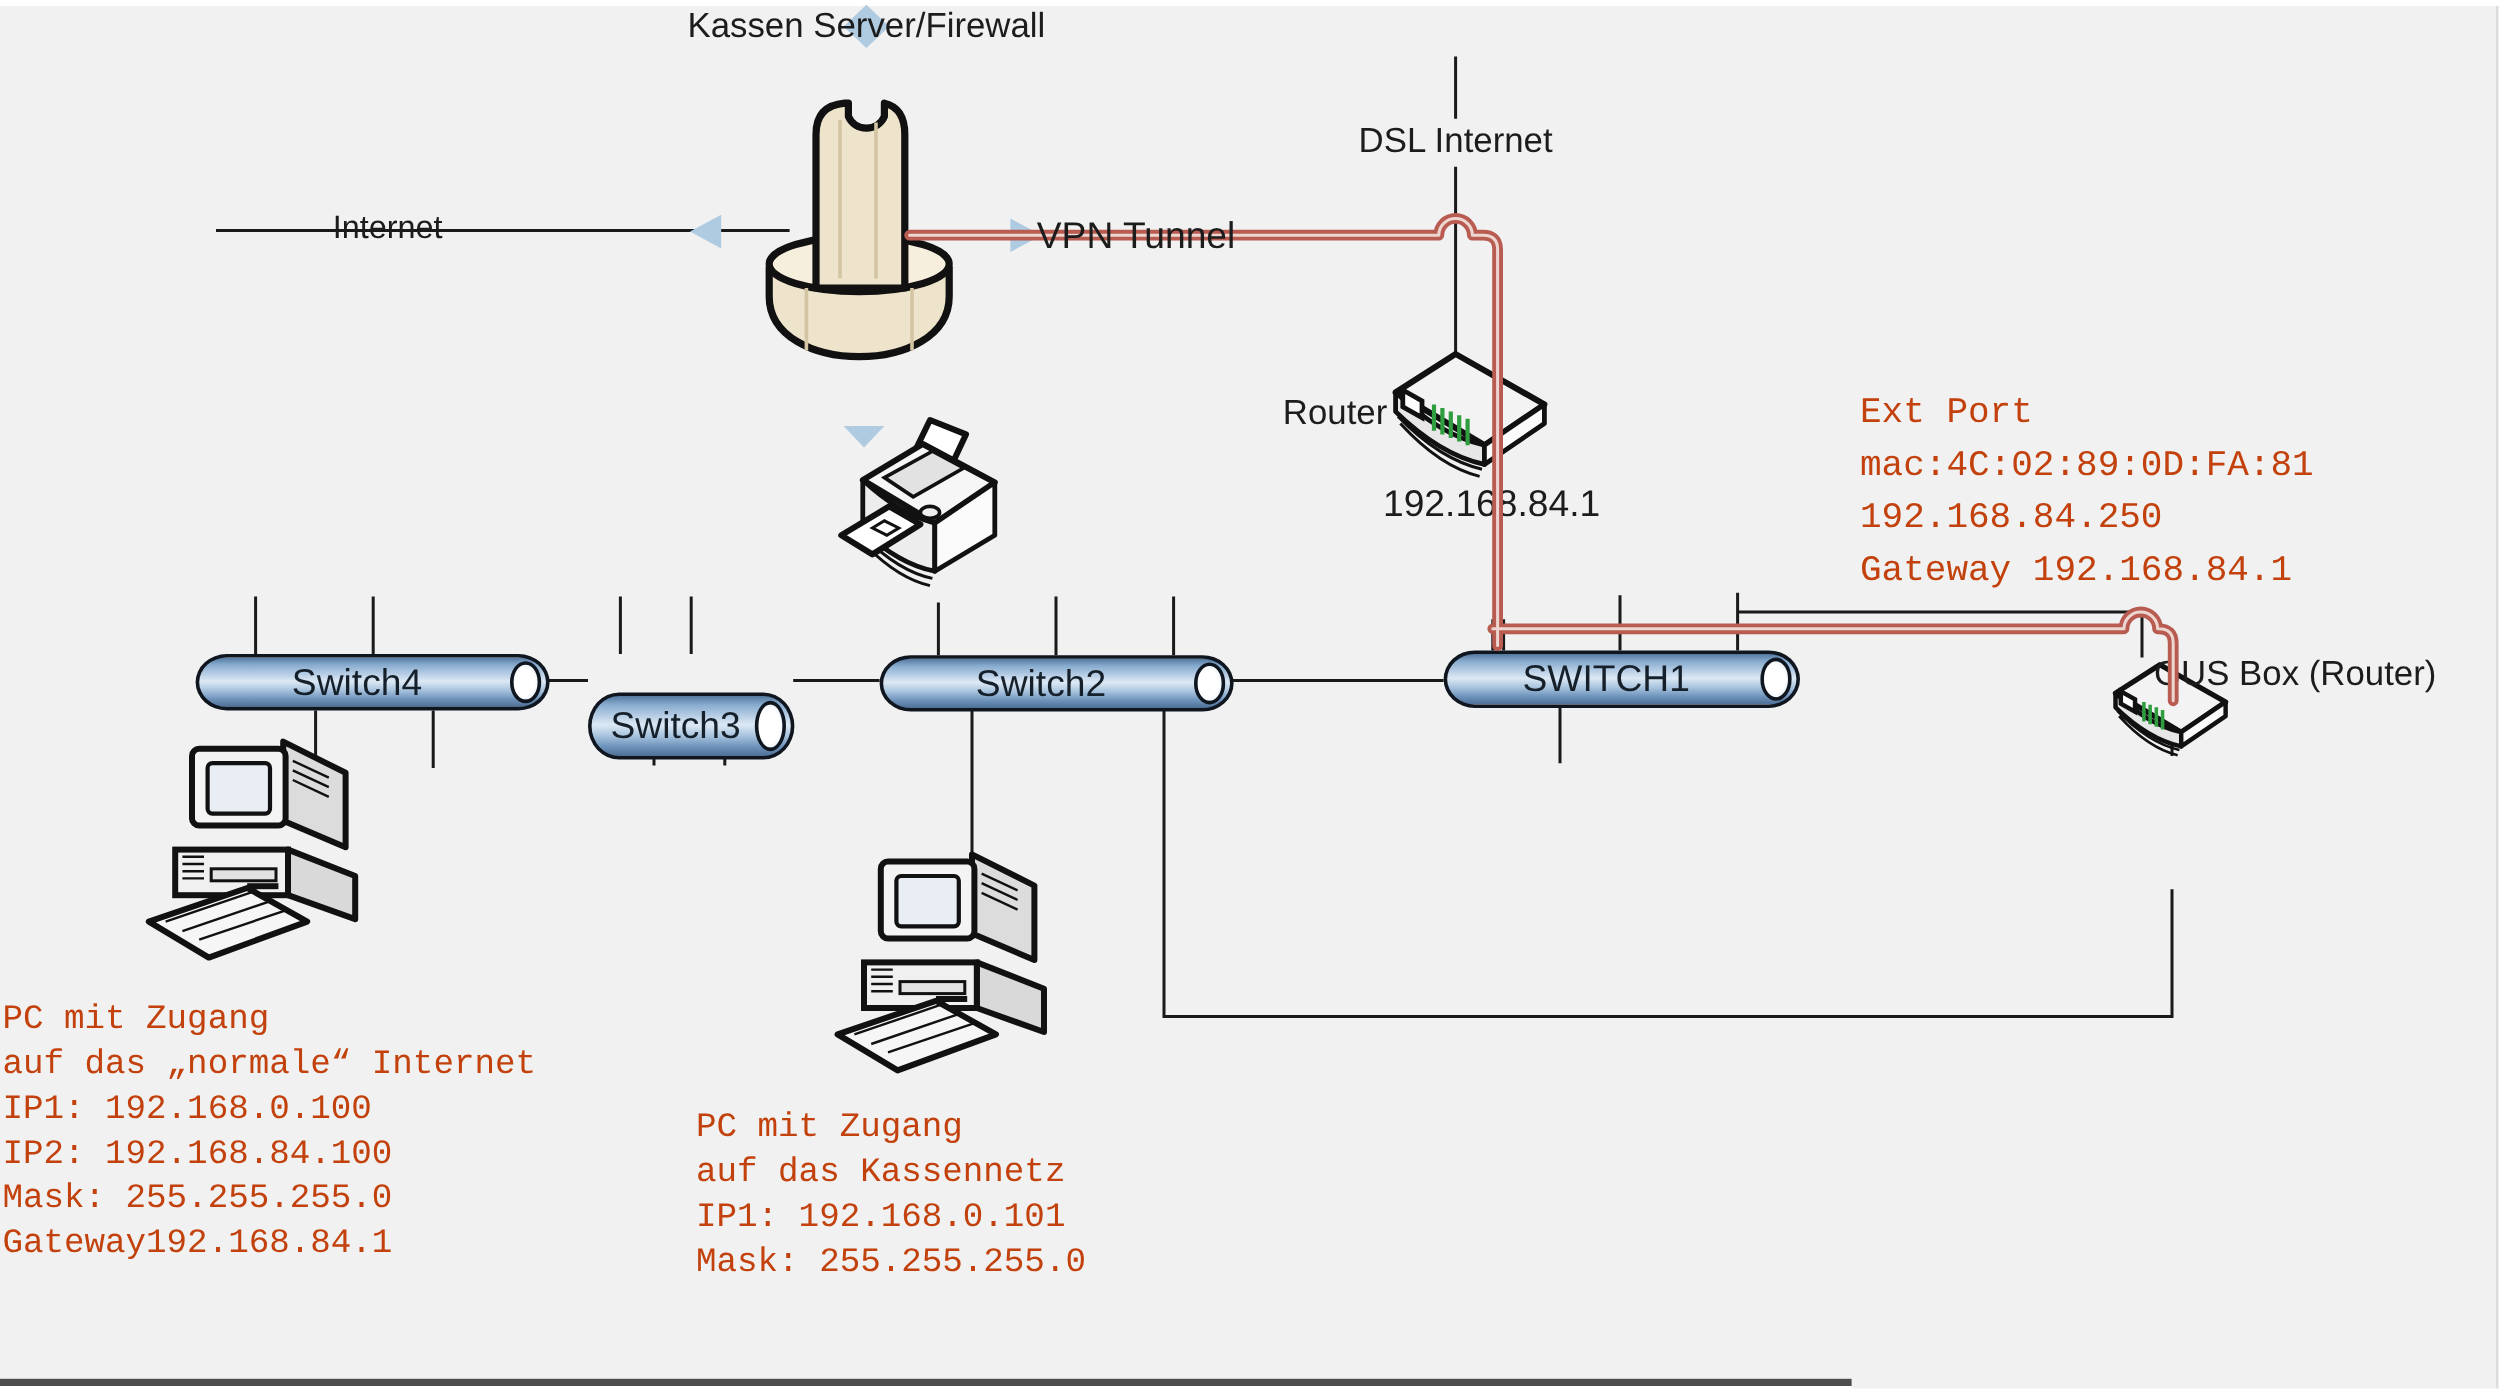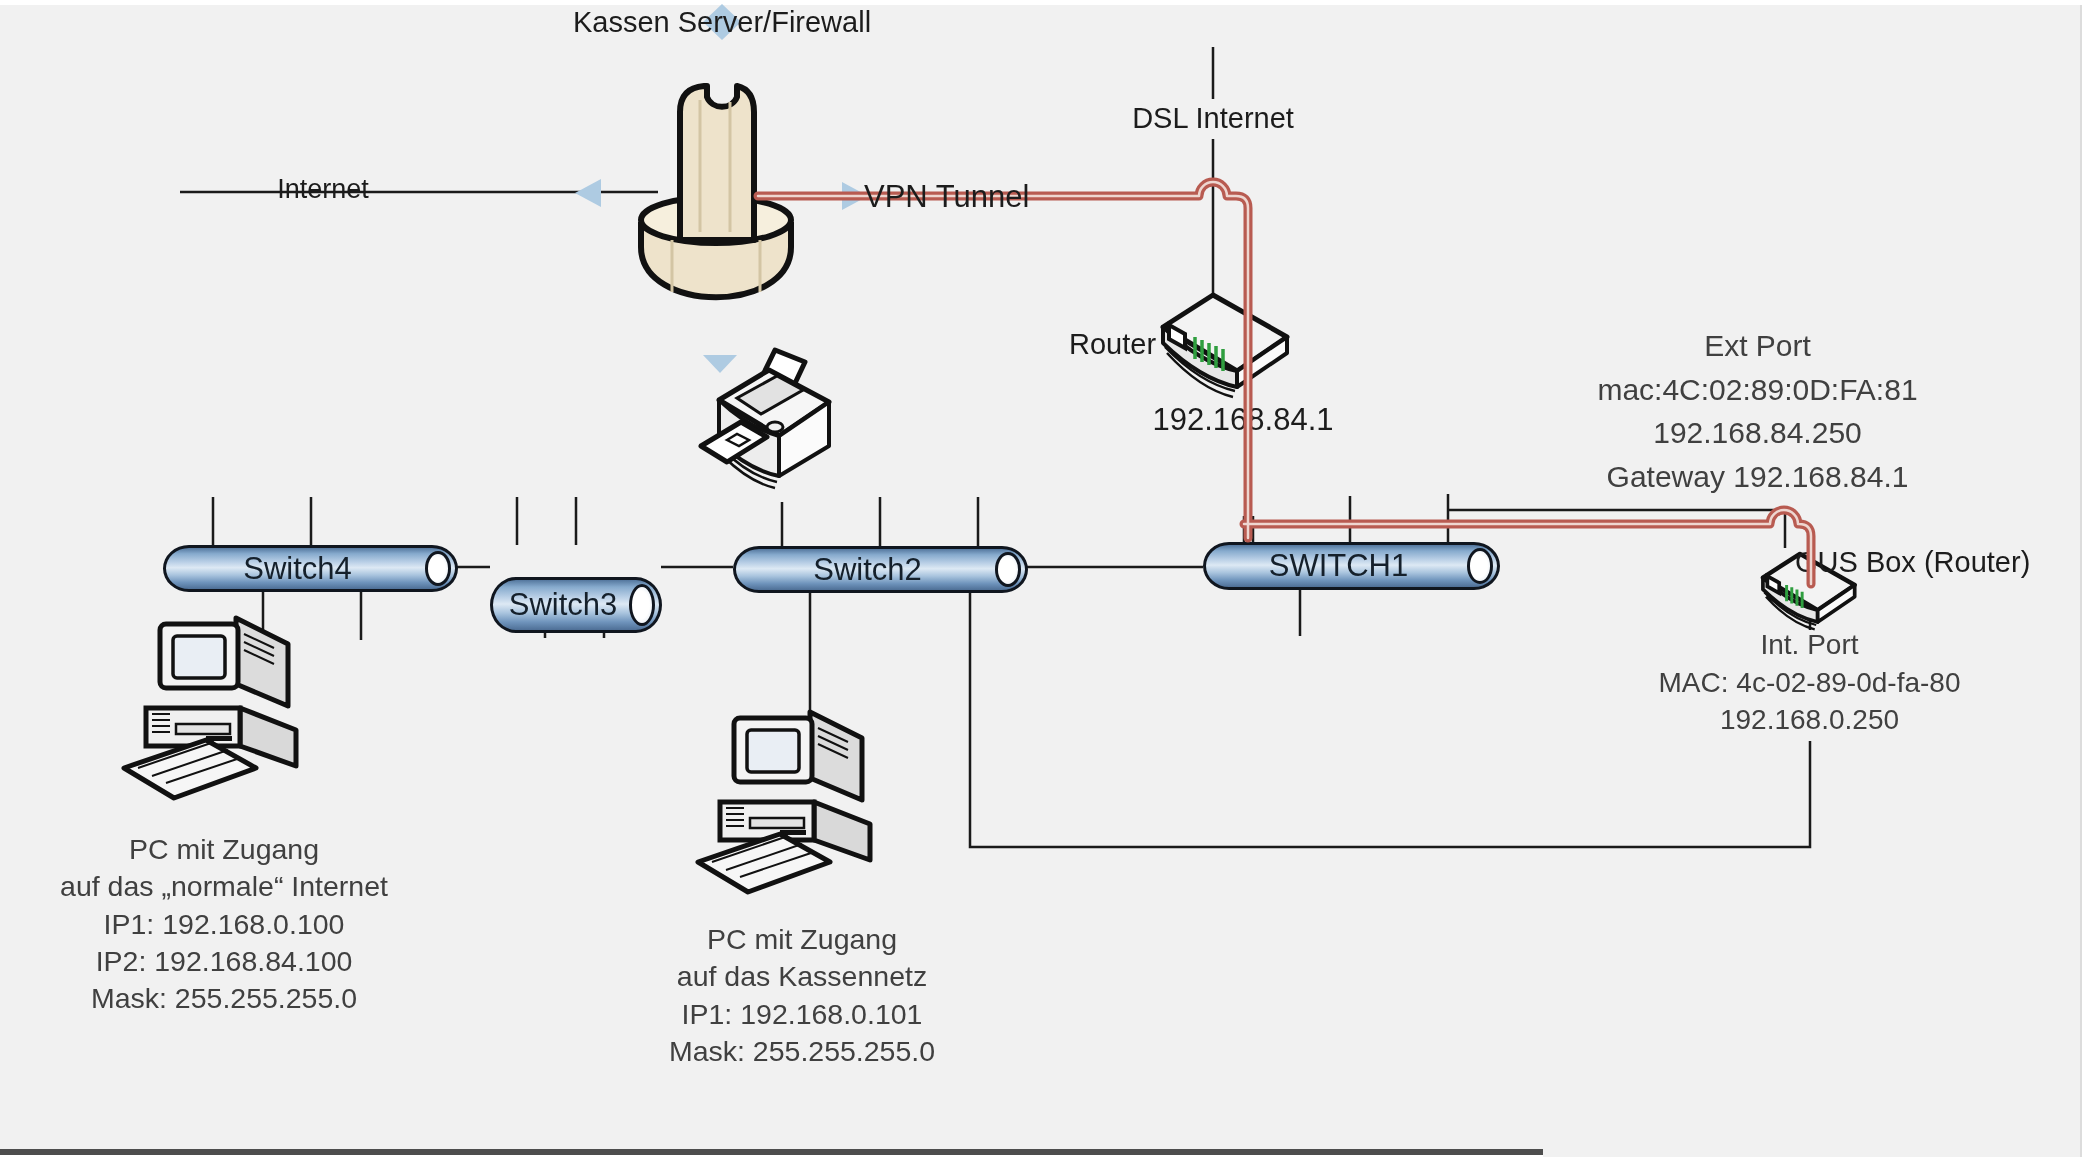--- a/index.html
+++ b/index.html
@@ -3,21 +3,21 @@
 <meta charset="utf-8">
 <style>
   html,body{margin:0;padding:0;background:#ffffff;}
   #stage{position:relative;width:2097px;height:1163px;background:#ffffff;overflow:hidden;
          font-family:"Liberation Sans",sans-serif;color:#1c1c1c;}
   #canvas{position:absolute;left:0;top:5px;width:2082px;height:1152px;background:#f1f1f1;}
   .layer{position:absolute;left:0;top:0;width:2097px;height:1163px;}
   svg.layer{pointer-events:none;}
   .lbl{position:absolute;white-space:nowrap;color:#1c1c1c;z-index:10;}
   .center{text-align:center;}
-  .tblock{position:absolute;z-index:10;text-align:center;color:#404040;}
+  .tblock{position:absolute;z-index:10;color:#c2410c;font-family:Liberation Mono, monospace;}
   .tblock div{white-space:nowrap;}
   
   .switch{position:absolute;z-index:8;box-sizing:border-box;border:3px solid #10161f;
           border-radius:26px / 50%;
           background:linear-gradient(180deg,#54779e 0%,#86aacd 14%,#b9cfe6 34%,#dde9f4 48%,#a9c4de 66%,#6f94bc 84%,#4e6f96 100%);
           display:flex;align-items:center;justify-content:center;
           font-size:31px;color:#15202b;}
   .switch .cap{position:absolute;right:4px;top:8%;height:84%;width:26px;box-sizing:border-box;
                border:3px solid #10161f;border-radius:50%;
                background:radial-gradient(ellipse at 40% 50%, #ffffff 55%, #d9e4ef 100%);}
@@ -153,32 +153,28 @@
   <div class="lbl center" style="left:1093px;top:402px;width:300px;font-size:31px;">192.168.84.1</div>
   <div class="lbl" style="left:1795px;top:546px;font-size:29px;">GUS Box (Router)</div>
 
   <div class="tblock" style="left:1550px;top:324px;width:415px;font-size:30px;line-height:43.5px;">
     <div>Ext Port</div>
     <div>mac:4C:02:89:0D:FA:81</div>
     <div>192.168.84.250</div>
     <div>Gateway 192.168.84.1</div>
   </div>
 
-  <div class="tblock" style="left:1602px;top:626px;width:415px;font-size:28px;line-height:37.5px;">
-    <div>Int. Port</div>
-    <div>MAC: 4c-02-89-0d-fa-80</div>
-    <div>192.168.0.250</div>
-  </div>
 
   <div class="tblock" style="left:2px;top:831px;width:444px;font-size:28.5px;line-height:37.3px;">
     <div>PC mit Zugang</div>
     <div>auf das „normale“ Internet</div>
     <div>IP1: 192.168.0.100</div>
     <div>IP2: 192.168.84.100</div>
     <div>Mask: 255.255.255.0</div>
+    <div>Gateway192.168.84.1</div>
   </div>
 
   <div class="tblock" style="left:580px;top:921px;width:444px;font-size:28.5px;line-height:37.3px;">
     <div>PC mit Zugang</div>
     <div>auf das Kassennetz</div>
     <div>IP1: 192.168.0.101</div>
     <div>Mask: 255.255.255.0</div>
   </div>
 
   <svg class="layer" style="z-index:20" viewBox="0 0 2097 1163">

